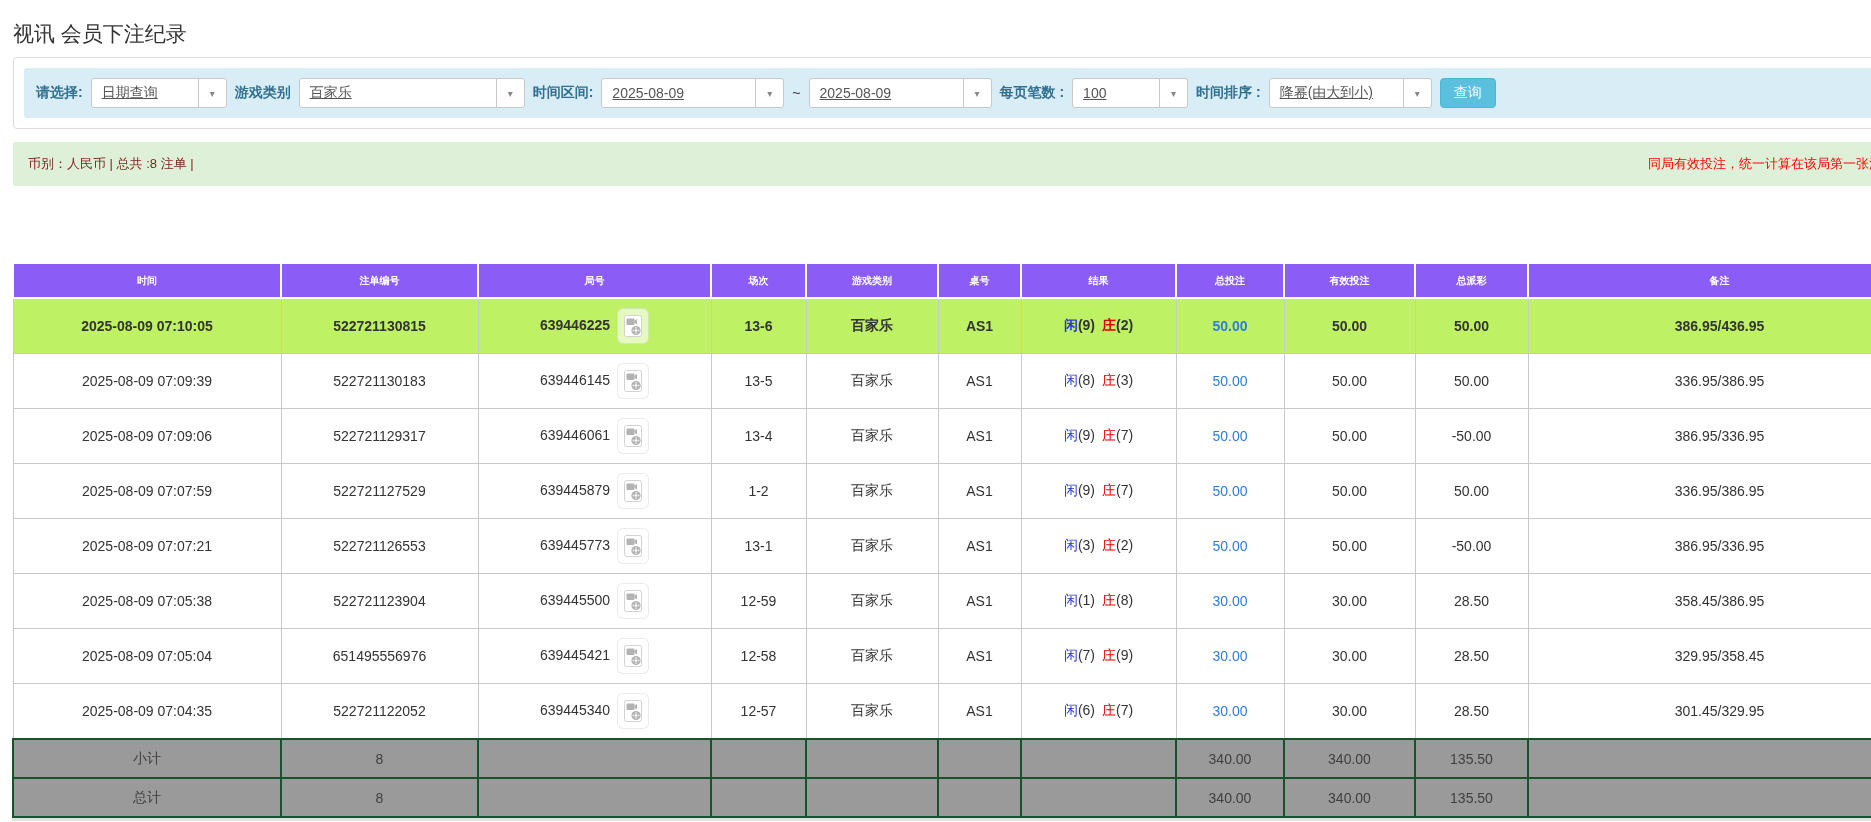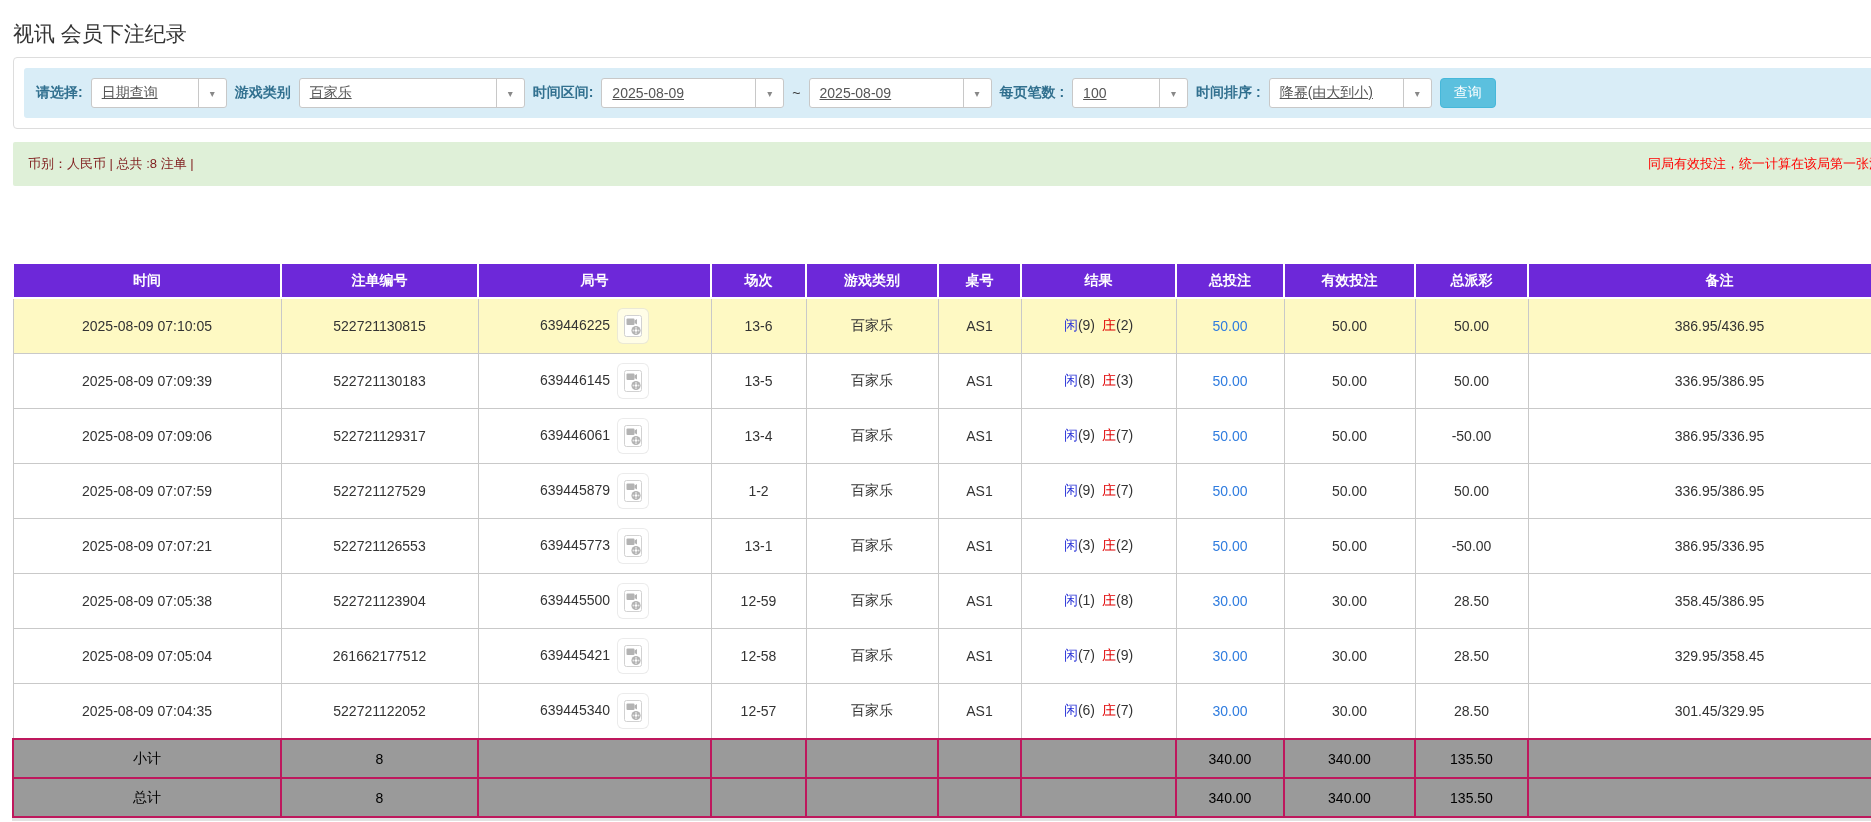--- a/index.html
+++ b/index.html
@@ -49,31 +49,31 @@
     display:flex;justify-content:space-between;align-items:center;
   }
   .info-left{color:#7f1d1d;font-size:13px;white-space:nowrap;}
   .info-right{color:#ff0000;font-size:13px;white-space:nowrap;}
   
   .records{
     margin:76px 0 0 12px;border-collapse:collapse;table-layout:fixed;
     width:1898px;
   }
   .records th{
-    background:#6d28d9;color:#fff;font-weight:bold;font-size:14px;
+    background:#8b5cf6;color:#fff;font-weight:bold;font-size:10px;
     height:33px;border:2px solid #fff;padding:0;text-align:center;
   }
   .records td.data{
     background:#fff;border:1px solid #c9c9c9;height:54px;padding:0;
     text-align:center;font-size:14px;color:#333;
   }
-  tr.hl td.data{background:#fef9c3;}
+  tr.hl td.data{background:#bef264;font-weight:bold;}
   .records td.sum{
-    background:#9a9a9a;border:2px solid #be185d;height:37px;padding:0;
-    text-align:center;font-size:14px;color:#000000;
+    background:#9a9a9a;border:2px solid #14532d;height:37px;padding:0;
+    text-align:center;font-size:14px;color:#404040;
   }
   .amt-link{color:#2f7cdf;cursor:pointer;}
   .res-player{color:#2b35d8;}
   .res-banker{color:#e00000;margin-left:7px;}
   .res-val{color:#333;}
   td.neg{color:#ff0000;}
   .icon-btn{
     display:inline-flex;align-items:center;justify-content:center;
     width:30px;height:34px;margin-left:7px;vertical-align:middle;
     background:rgba(255,255,255,.6);border:1px solid rgba(0,0,0,.08);
@@ -347,21 +347,21 @@
     </td>
     <td class="data">
       <span class="amt-link">30.00</span>
     </td>
     <td class="data">30.00</td>
     <td class="data payout-cell">28.50</td>
     <td class="data">358.45/386.95</td>
   </tr>
         <tr>
     <td class="data">2025-08-09 07:05:04</td>
-    <td class="data">261662177512</td>
+    <td class="data">651495556976</td>
     <td class="data">
       <span>639445421</span><span class="icon-btn">
         <svg width="20" height="24" viewBox="0 0 20 24">
           <rect x="1.5" y="1.5" width="17" height="21" rx="2" fill="#ffffff" stroke="#d2d2d2"></rect>
           <rect x="3.5" y="4.5" width="8" height="6.5" rx="1" fill="#b3b3b3"></rect>
           <path d="M11.5 6.5 L14 5 L14 10.5 L11.5 9 Z" fill="#b3b3b3"></path>
           <circle cx="13" cy="16.5" r="4.6" fill="#b3b3b3"></circle>
           <circle cx="13" cy="16.5" r="1.3" fill="#ffffff"></circle>
           <circle cx="13" cy="13.9" r="0.9" fill="#e8e8e8"></circle>
           <circle cx="13" cy="19.1" r="0.9" fill="#e8e8e8"></circle>

